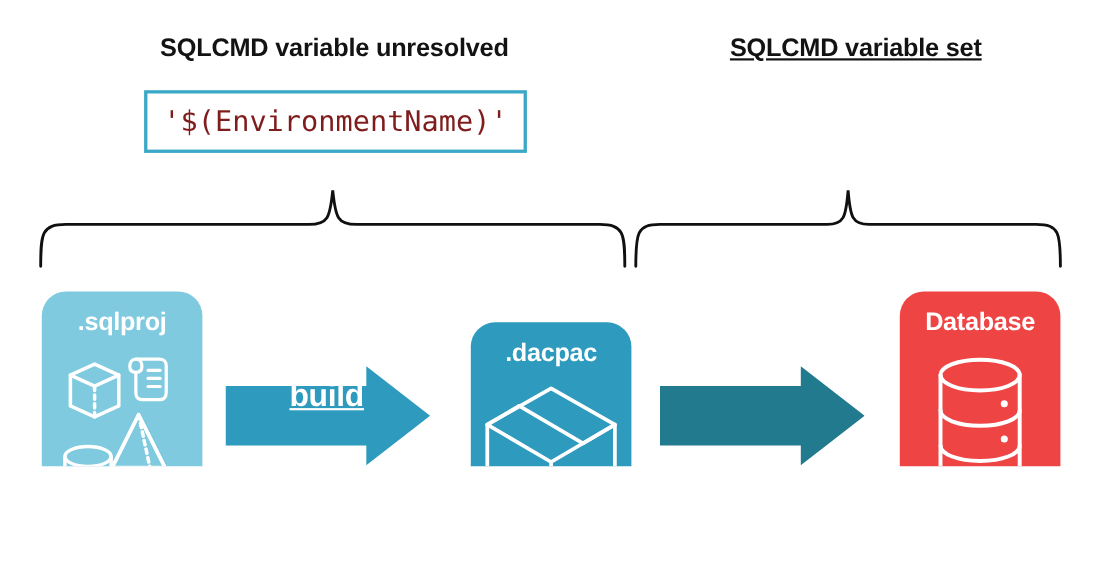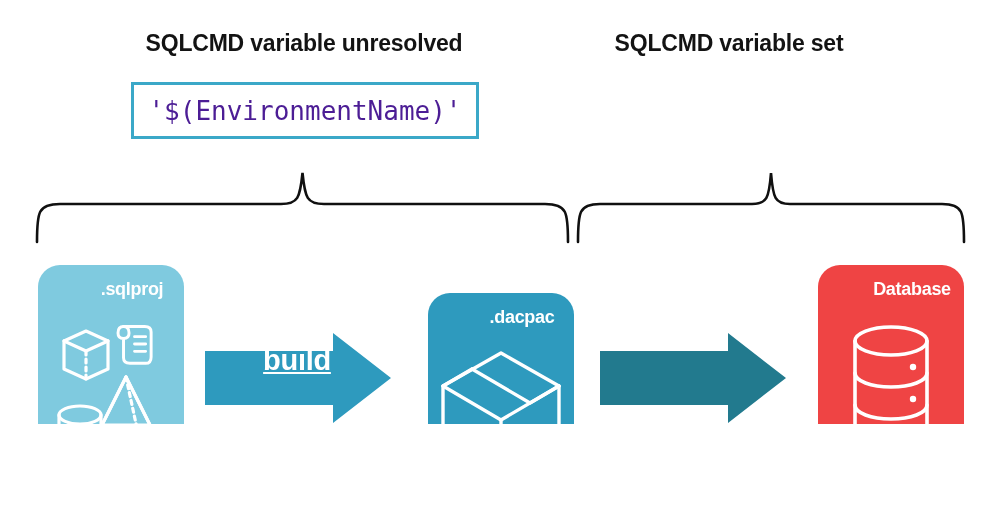--- a/index.html
+++ b/index.html
@@ -24,34 +24,34 @@
     position: absolute;
     font-family: "Liberation Sans", sans-serif;
     font-weight: bold;
     font-size: 23px;
     color: #131313;
     text-align: center;
     white-space: nowrap;
     letter-spacing: -0.2px;
   }
   #title-left  { left: 54px;  top: 30px; width: 500px; }
-  #title-right { left: 581px; top: 30px; width: 296px; }
+  #title-right { left: 630px; top: 30px; width: 296px; text-decoration: underline; }
 
   
   .code-box {
     position: absolute;
     box-sizing: border-box;
     background: #ffffff;
     border: 3px solid #3BA8C8;
     display: flex;
     align-items: center;
     justify-content: center;
     font-family: "DejaVu Sans Mono", "Liberation Mono", monospace;
     font-size: 26px;
-    color: #4c1d95;
+    color: #7f1d1d;
     letter-spacing: 0px;
     white-space: nowrap;
   }
   #code-left  { left: 131px; top: 82px; width: 348px; height: 57px; }
   #code-right { left: 668px; top: 82px; width: 200px; height: 57px; }
 
   
   .brace {
     position: absolute;
     top: 170px;
@@ -72,25 +72,24 @@
   #box-database { left: 818px; background: #ef4444; }
 
   .box-label {
     position: absolute;
     top: 14px;
     left: 0;
     width: 100%;
     text-align: center;
     font-family: "Liberation Sans", sans-serif;
     font-weight: bold;
-    font-size: 18px;
+    font-size: 23px;
     color: #ffffff;
     letter-spacing: -0.3px;
     white-space: nowrap;
-    padding-left: 21px;
   }
   .box-art {
     position: absolute;
     top: 48px;
     left: 0;
     width: 100%;
     height: 170px;
   }
 
   

